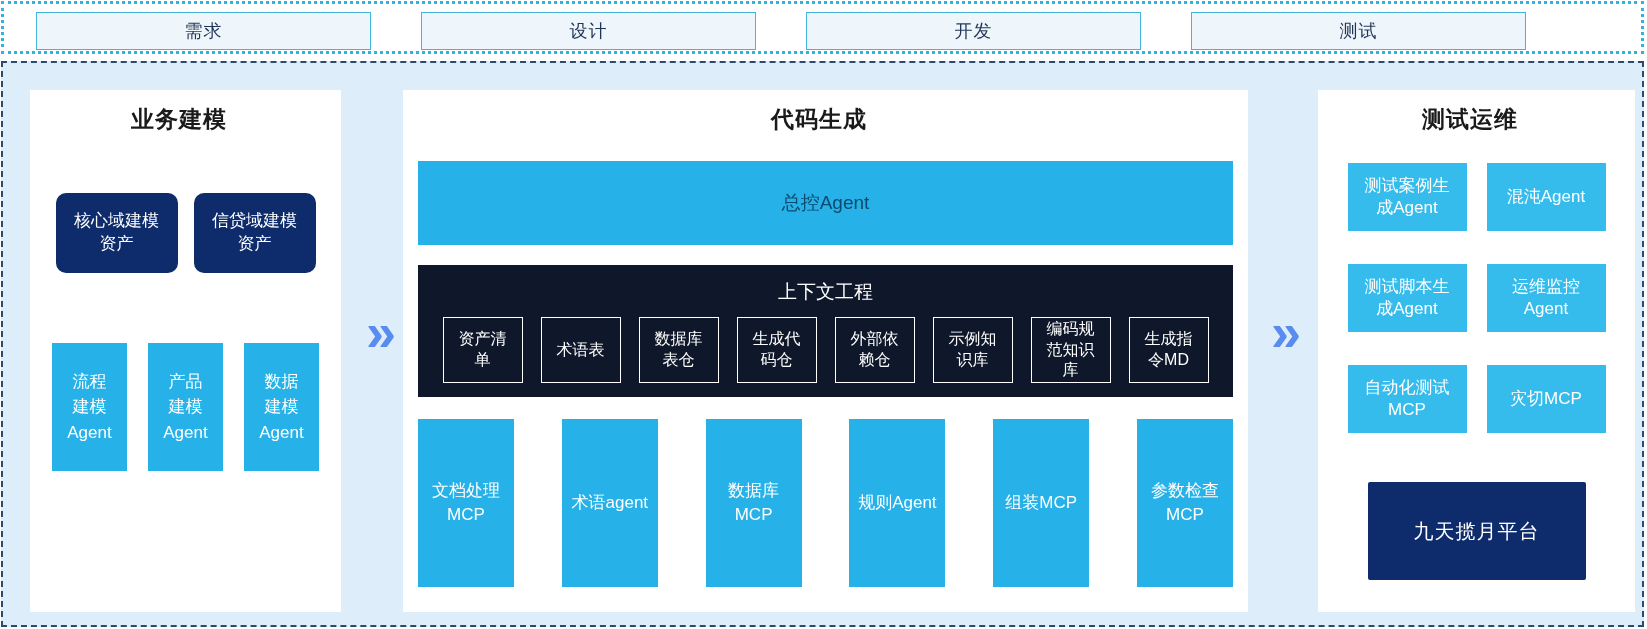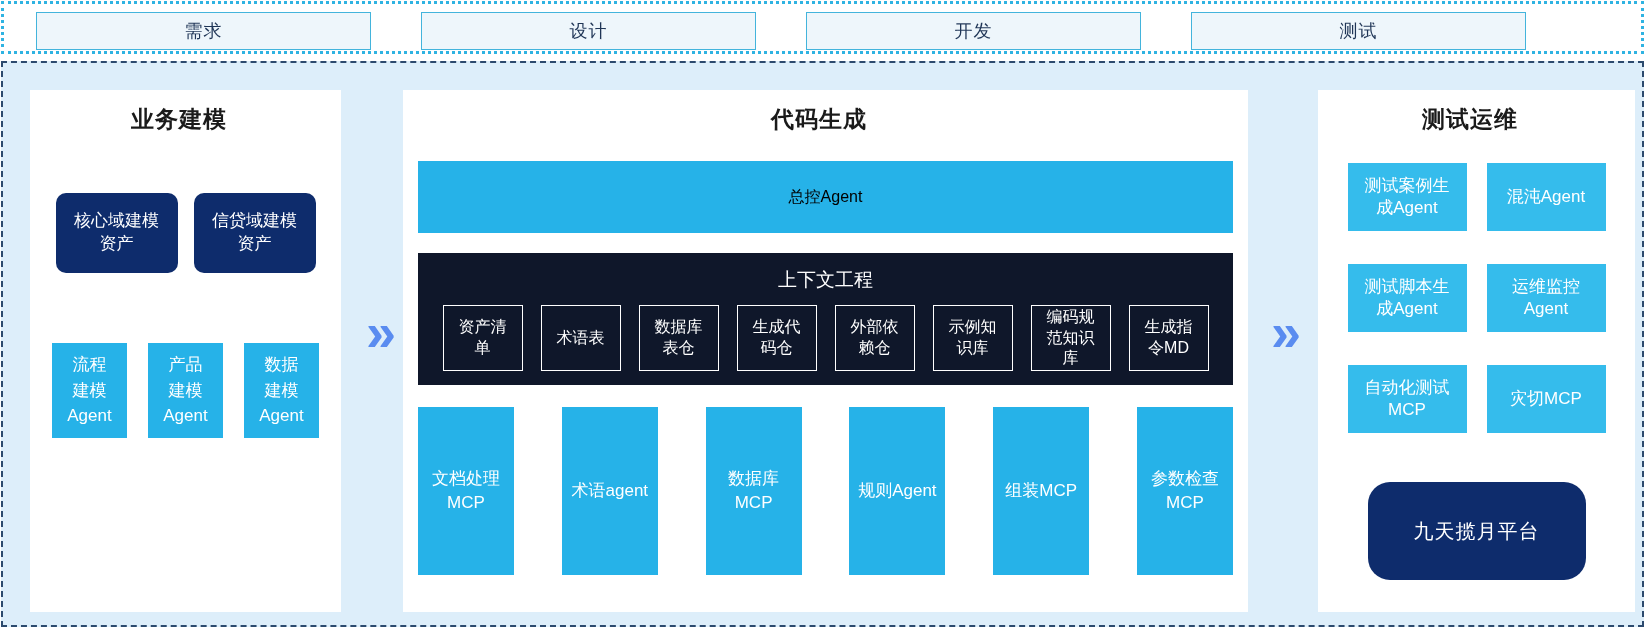--- a/index.html
+++ b/index.html
@@ -42,28 +42,28 @@
   
   .asset-row{display:flex;justify-content:center;gap:16px;margin-top:58px;}
   .asset-box{
     width:122px;height:80px;background:#0e2c6c;border-radius:10px;
     color:#ffffff;font-size:17px;line-height:1.35;
     display:flex;align-items:center;justify-content:center;
     text-align:center;white-space:pre-line;
   }
   .agent-row{display:flex;justify-content:center;gap:21px;margin-top:70px;}
   .agent-box{
-    width:75px;height:95px;background:#26b2e8;color:#ffffff;font-size:17px;
+    width:75px;height:128px;background:#26b2e8;color:#ffffff;font-size:17px;
     line-height:1.5;display:flex;align-items:center;justify-content:center;
     text-align:center;white-space:pre-line;
   }
   
   .master-bar{
-    margin:26px 15px 0 15px;height:72px;background:#26b2e8;color:#000000;
-    font-size:16px;display:flex;align-items:center;justify-content:center;
+    margin:26px 15px 0 15px;height:84px;background:#26b2e8;color:#0c4a6e;
+    font-size:19px;display:flex;align-items:center;justify-content:center;
   }
   .context-panel{margin:20px 15px 0 15px;background:#0f172a;padding:10px 0 14px 0;}
   .context-title{text-align:center;color:#ffffff;font-size:19px;margin:4px 0 12px 0;}
   .context-row{display:flex;justify-content:center;gap:18px;}
   .context-item{
     width:78px;height:64px;border:1px solid #ffffff;color:#ffffff;font-size:16px;
     line-height:1.3;display:flex;align-items:center;justify-content:center;
     text-align:center;white-space:pre-line;
   }
   .tools-row{display:flex;justify-content:space-between;margin:22px 15px 0 15px;}
@@ -76,21 +76,21 @@
   .testops-grid{
     display:grid;grid-template-columns:119px 119px;gap:33px 20px;
     justify-content:center;margin-top:28px;
   }
   .testops-box{
     height:68px;background:#35bcec;color:#ffffff;font-size:17px;line-height:1.3;
     display:flex;align-items:center;justify-content:center;
     text-align:center;white-space:pre-line;
   }
   .platform-box{
-    width:218px;height:98px;background:#0e2c6c;border-radius:22px;
+    width:218px;height:98px;background:#0e2c6c;border-radius:2px;
     margin:49px auto 0 auto;color:#ffffff;font-size:20px;letter-spacing:1px;
     display:flex;align-items:center;justify-content:center;
   }
 </style>
 </head>
 <body>
 
 <div class="top-strip">
   <div class="phase-box phase-1">
     <span>需求</span>

